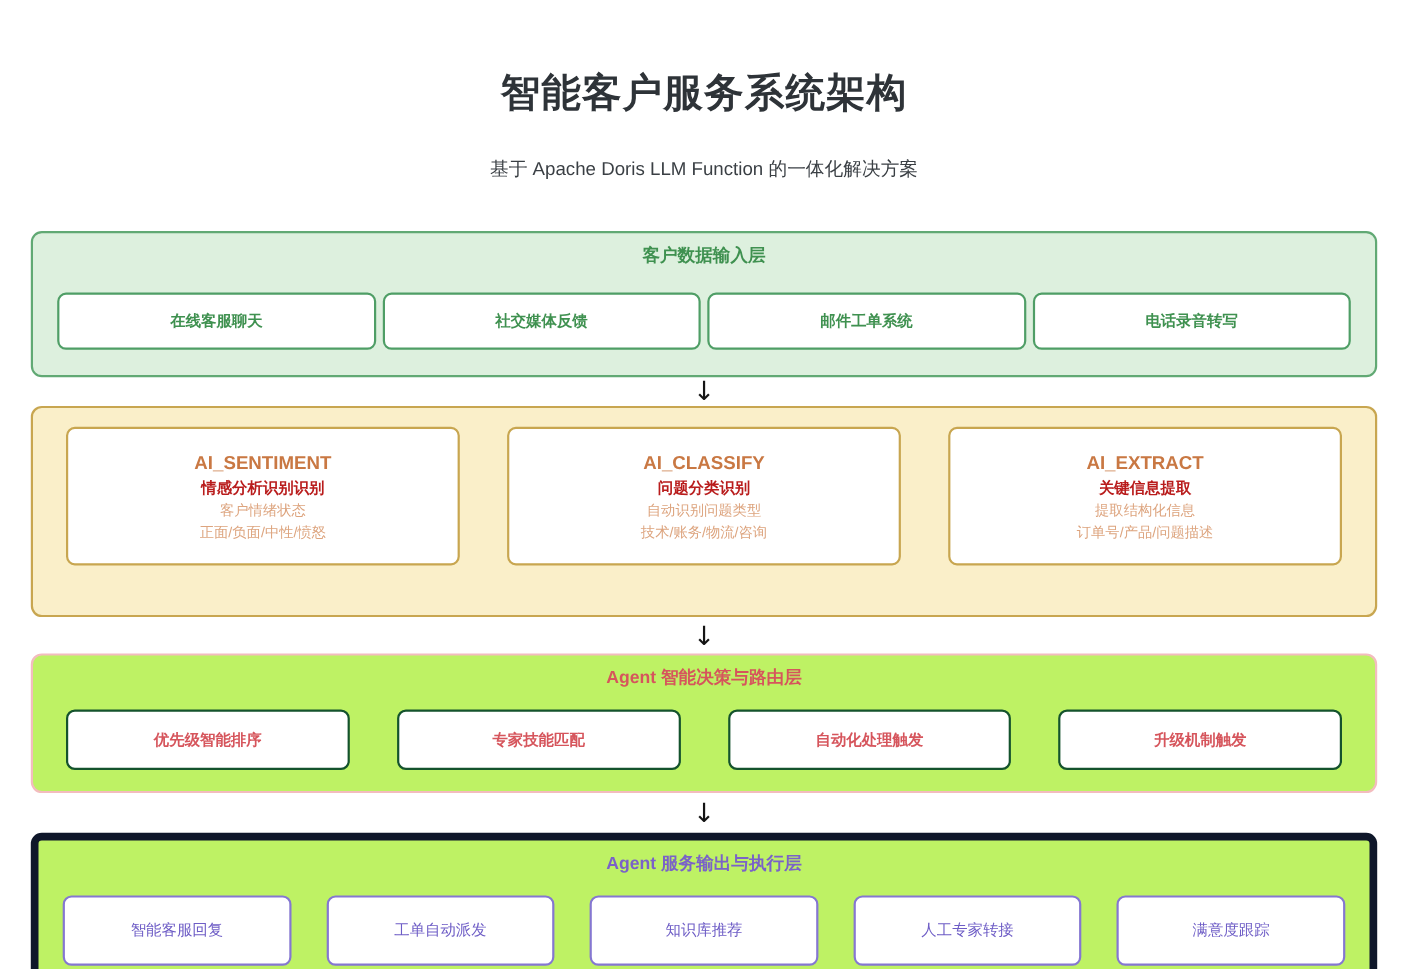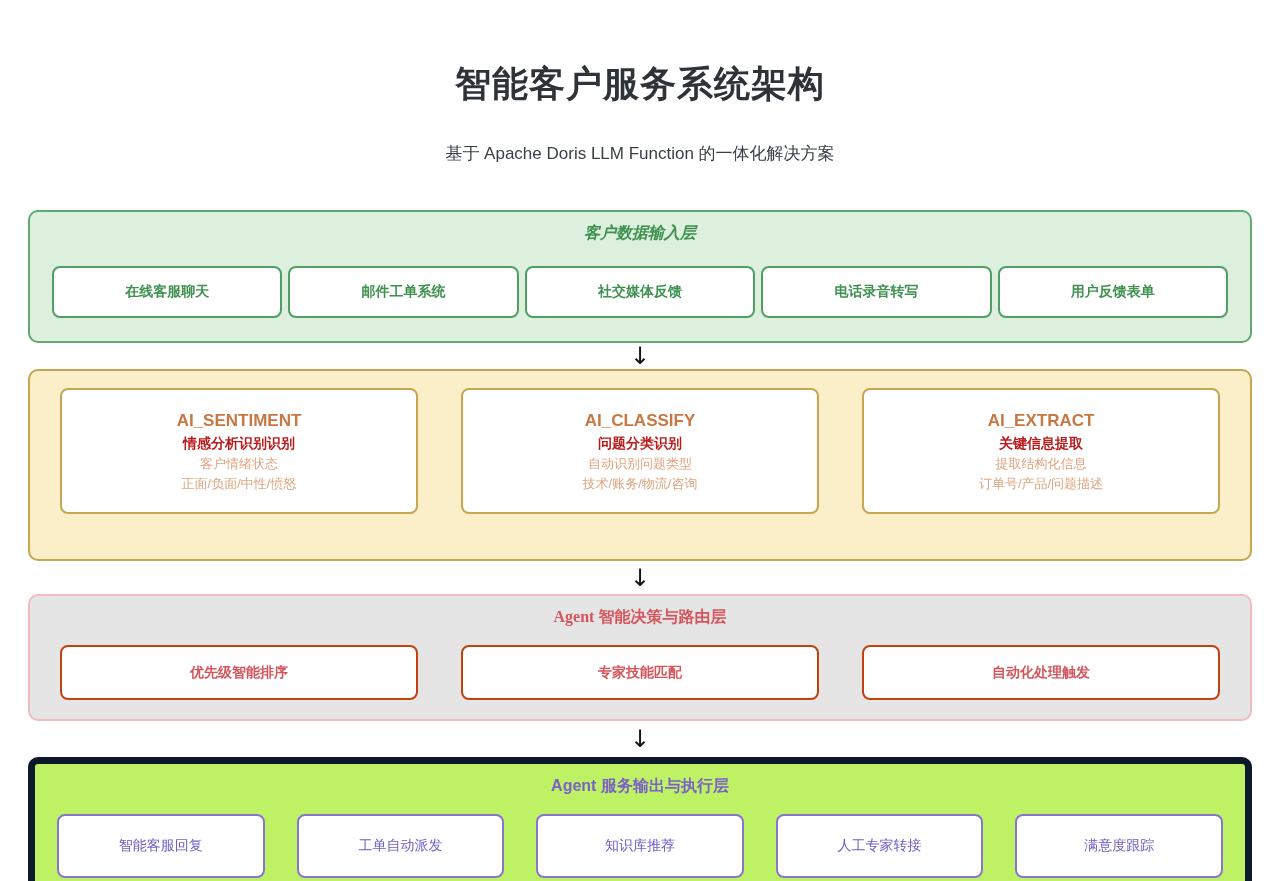--- a/index.html
+++ b/index.html
@@ -41,21 +41,21 @@
     line-height: 20px;
   }
   .row { display: flex; }
 
   
   .layer-input {
     height: 133px;
     background: #ddf0de;
     border: 2px solid #61a974;
   }
-  .layer-input .layer-title { color: #3f9150; font-style: italic; }
+  .layer-input .layer-title { color: #3f9150; }
   .layer-input .row { margin-top: 23px; gap: 6px; }
   .box {
     flex: 1;
     background: #ffffff;
     border-radius: 8px;
     display: flex;
     align-items: center;
     justify-content: center;
     font-size: 14px;
   }
@@ -85,29 +85,28 @@
     align-items: center;
     justify-content: center;
   }
   .card-name  { font-size: 17px; font-weight: 700; color: #c97843; line-height: 24px; }
   .card-sub   { font-size: 14px; font-weight: 700; color: #b91c1c; line-height: 21px; }
   .card-desc  { font-size: 13px; color: #dda47e; line-height: 20px; }
 
   
   .layer-routing {
     height: 127px;
-    background: #e5e5e5;
+    background: #bef264;
     border: 2px solid #f3bcbe;
-    font-family: Liberation Serif, serif;
   }
   .layer-routing .layer-title { color: #d6555c; }
   .layer-routing .row { margin-top: 18px; gap: 43px; padding: 0 8px; }
   .layer-routing .box {
     height: 55px;
-    border: 2px solid #c2410c;
+    border: 2px solid #14532d;
     color: #d6555c;
     font-weight: 700;
   }
 
   
   .layer-output {
     height: 135px;
     background: #bef264;
     border: 7px solid #0f172a;
   }
@@ -144,24 +143,23 @@
 
   <h1 class="title">智能客户服务系统架构</h1>
   <div class="subtitle">基于 Apache Doris LLM Function 的一体化解决方案</div>
 
   <div class="diagram">
 
     <section class="layer layer-input">
       <div class="layer-title">客户数据输入层</div>
       <div class="row">
         <div class="box">在线客服聊天</div>
+        <div class="box">社交媒体反馈</div>
         <div class="box">邮件工单系统</div>
-        <div class="box">社交媒体反馈</div>
         <div class="box">电话录音转写</div>
-        <div class="box">用户反馈表单</div>
       </div>
     </section>
 
     <div class="arrow-row g1">
       <span class="arrow">↓</span>
     </div>
 
     <section class="layer layer-llm">
       <div class="row">
 
@@ -193,20 +191,21 @@
     <div class="arrow-row g2">
       <span class="arrow">↓</span>
     </div>
 
     <section class="layer layer-routing">
       <div class="layer-title">Agent 智能决策与路由层</div>
       <div class="row">
         <div class="box">优先级智能排序</div>
         <div class="box">专家技能匹配</div>
         <div class="box">自动化处理触发</div>
+        <div class="box">升级机制触发</div>
       </div>
     </section>
 
     <div class="arrow-row g3">
       <span class="arrow">↓</span>
     </div>
 
     <section class="layer layer-output">
       <div class="layer-title">Agent 服务输出与执行层</div>
       <div class="row">

